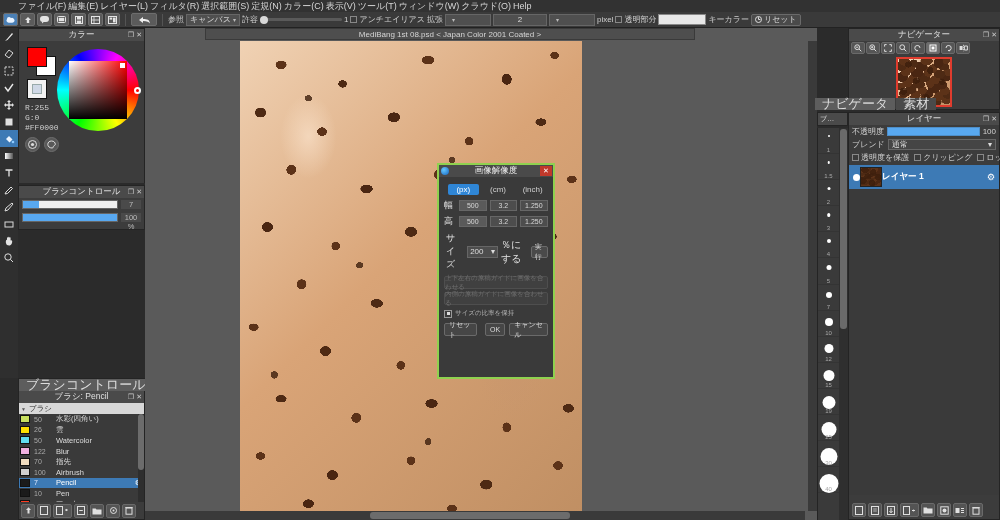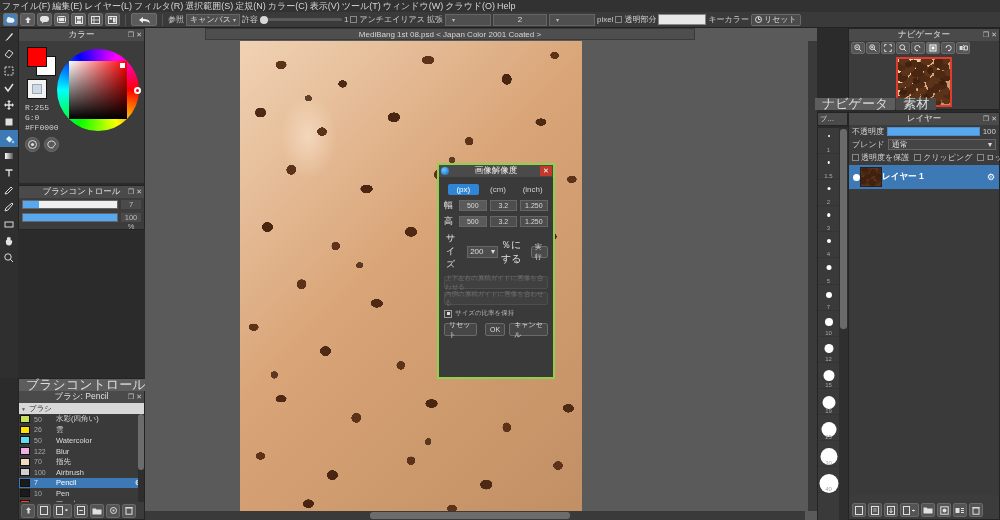--- a/index.html
+++ b/index.html
@@ -2,21 +2,21 @@
 <html><head>
 <meta charset="utf-8">
 <style>
   * { box-sizing: border-box; margin:0; padding:0; }
   html,body { width:1000px; height:520px; overflow:hidden; background:#2b2b2b;
     font-family:"Liberation Sans","DejaVu Sans",sans-serif; color:#d8d8d8; }
   .app { position:relative; width:1000px; height:520px; }
 
   
   .menubar { position:absolute; left:0; top:0; width:1000px; height:12px;
-    background:#323232; display:flex; align-items:center; padding-left:1px; }
+    background:#323232; display:flex; align-items:center; padding-left:17px; }
   .menubar .mi { font-size:9px; color:#d6d6d6; padding:0 1px; line-height:12px; white-space:nowrap; }
 
   
   .optbar { position:absolute; left:0; top:12px; width:1000px; height:16px;
     background:#3a3a3a; border-bottom:1px solid #222; display:flex; align-items:center; gap:2px; padding:0 3px; }
   .qbtn { width:15px; height:13px; border-radius:2px; background:#5b5b5b;
     border:1px solid #6d6d6d; display:flex; align-items:center; justify-content:center; }
   .qbtn.blue { background:#4a7fb5; }
   .qbtn svg { display:block; }
   .optsep { width:1px; height:12px; background:#545454; margin:0 3px; }

